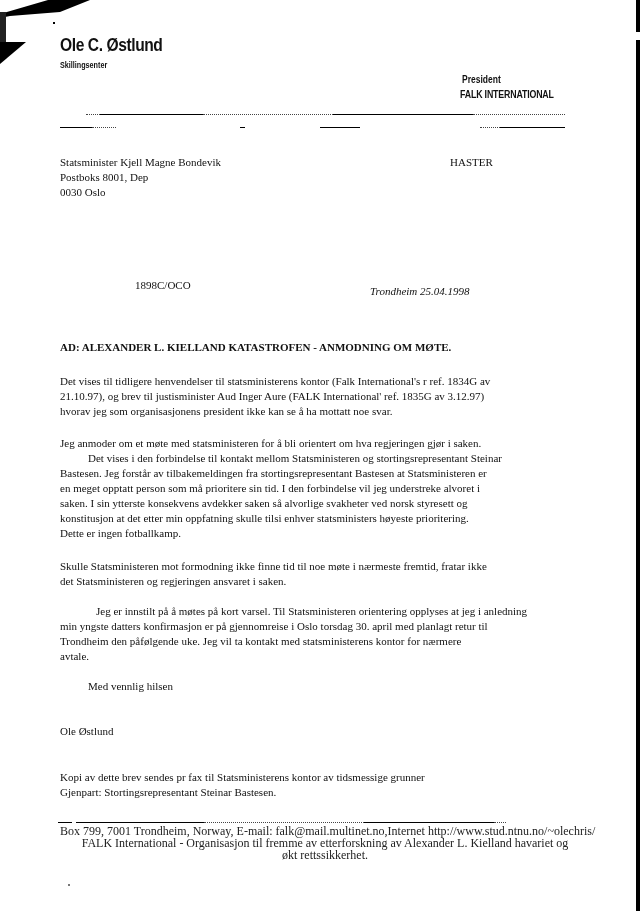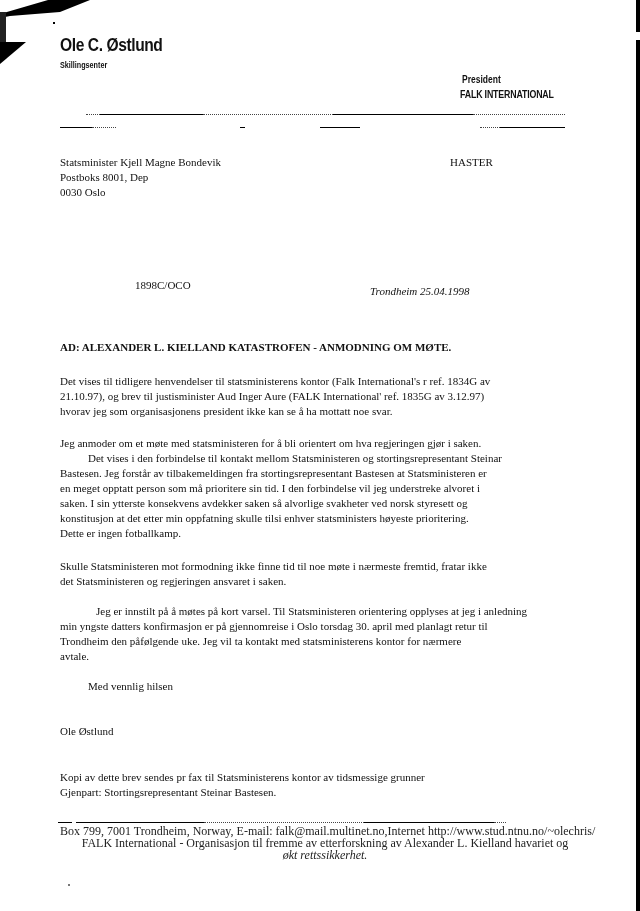--- a/index.html
+++ b/index.html
@@ -114,15 +114,15 @@
 <div class="abs text" style="left:60px; top:785px;">Gjenpart: Stortingsrepresentant Steinar Bastesen.</div>
 
 <div class="abs rule" style="left:58px; top:822px; width:14px;"></div>
 <div class="abs rule" style="left:76px; top:822px; width:128px;"></div>
 <div class="abs dots" style="left:204px; top:822px; width:160px;"></div>
 <div class="abs rule" style="left:364px; top:822px; width:130px;"></div>
 <div class="abs dots" style="left:494px; top:822px; width:12px;"></div>
 
 <div class="abs footer-line" style="left:60px; top:826px; width:530px; text-align:center;">Box 799,  7001 Trondheim, Norway, E-mail: falk@mail.multinet.no,Internet  http://www.stud.ntnu.no/~olechris/</div>
 <div class="abs footer-line" style="left:60px; top:838px; width:530px; text-align:center;">FALK International - Organisasjon til fremme av etterforskning av Alexander L. Kielland havariet og</div>
-<div class="abs footer-line" style="left:60px; top:850px; width:530px; text-align:center;font-style:italic;">økt rettssikkerhet.</div>
+<div class="abs footer-line" style="left:60px; top:850px; width:530px; text-align:center;">økt rettssikkerhet.</div>
 
 <div class="abs" style="left:68px; top:884px; width:2px; height:2px; background:#777;"></div>
 
 </body></html>

